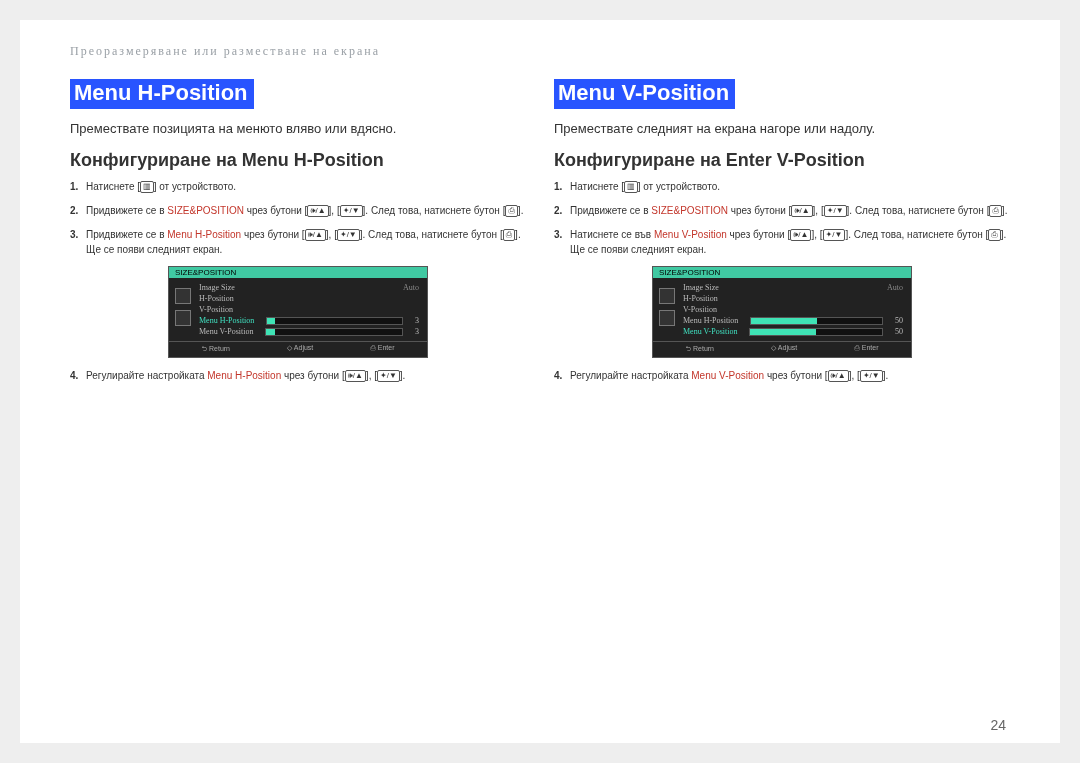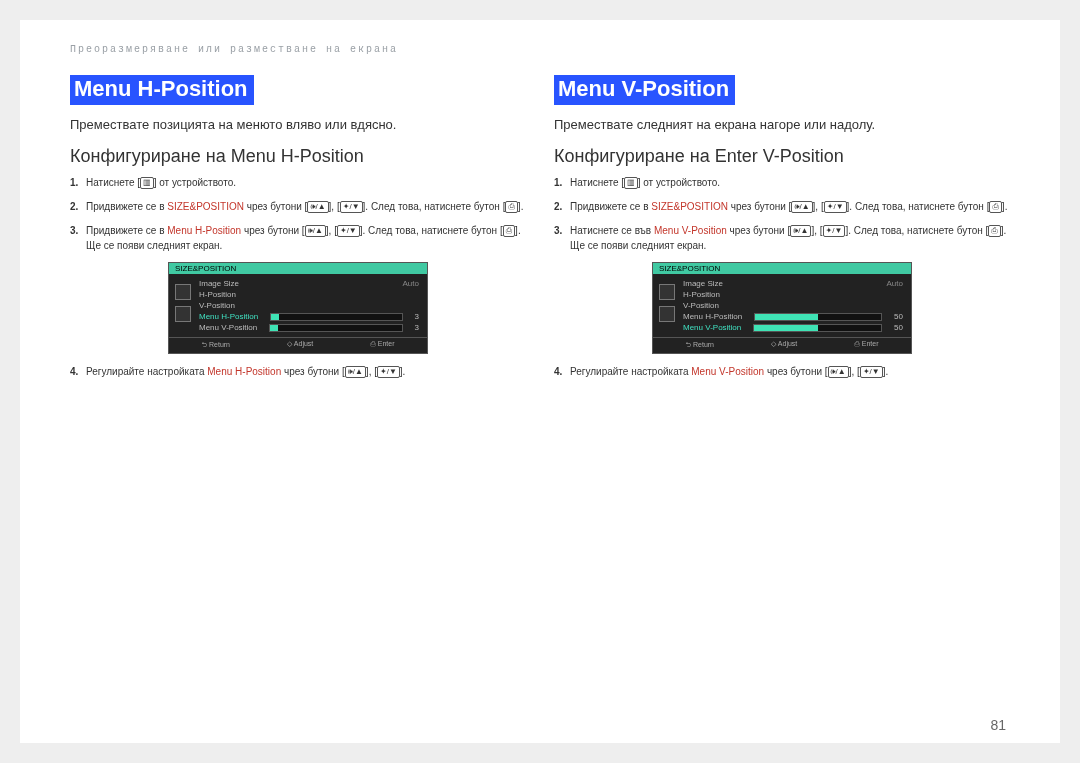--- a/index.html
+++ b/index.html
@@ -1,42 +1,42 @@
 <!DOCTYPE html>
 <html><head>
 <meta charset="utf-8">
 <style>
   html,body{margin:0;padding:0;background:#eee;}
   .page{
     width:1040px;height:723px;margin:20px;background:#fff;
     position:relative;box-sizing:border-box;padding:24px 50px 0 50px;
     font-family:Verdana,Geneva,sans-serif;color:#333;
   }
-  .crumb{font-size:10px;color:#9aa0a6;letter-spacing:2px;font-family:Liberation Mono, monospace;}
+  .crumb{font-size:12px;color:#9aa0a6;letter-spacing:2px;font-family:Liberation Serif, serif;}
   .cols{display:flex;gap:28px;margin-top:20px;}
   .col{flex:1 1 0;}
   h1.banner{display:inline-block;margin:0 0 6px 0;padding:1px 6px 3px 4px;
     background:#2854ff;color:#fff;font-weight:bold;font-size:22px;
     font-family:Verdana,Geneva,sans-serif;}
   p.lead{font-size:13px;margin:6px 0 14px 0;}
-  h2.sub{font-size:18px;font-weight:normal;margin:0 0 8px 0;}
+  h2.sub{font-size:18px;font-weight:bold;margin:0 0 8px 0;}
   ol.steps{list-style:none;margin:0;padding:0;font-size:10px;line-height:1.5;}
   ol.steps>li{display:flex;gap:4px;margin-bottom:9px;}
   ol.steps .num{font-weight:bold;min-width:12px;}
   .red{color:#c3362b;}
   .icn{display:inline-block;border:1px solid #555;border-radius:2px;
     font-size:8px;line-height:10px;padding:0 2px;vertical-align:middle;}
   .osd{width:260px;margin:0 auto 10px;background:#222;border:1px solid #555;
     font-size:8px;color:#bbb;box-sizing:border-box;}
   .osd-hd{background:#40c9a2;color:#000;padding:1px 6px;font-size:8px;}
   .osd-body{display:flex;}
   .osd-side{width:28px;display:flex;flex-direction:column;align-items:center;
     justify-content:flex-start;gap:6px;padding-top:10px;}
   .osd-sq{width:14px;height:14px;border:1px solid #777;background:#333;}
-  .osd-list{flex:1;padding:4px 6px 4px 0;}
+  .osd-list{flex:1;padding:4px 6px 4px 0;font-family:Liberation Serif, serif;}
   .osd-row{display:flex;align-items:center;justify-content:space-between;
     padding:1px 2px;gap:6px;}
   .osd-row.sel .lbl{color:#40e0c0;}
   .osd-bar{flex:1;height:6px;border:1px solid #555;margin:0 6px;position:relative;
     background:#111;}
   .osd-bar .fill{position:absolute;left:0;top:0;bottom:0;background:#3fe3b5;}
   .osd-ft{border-top:1px solid #555;display:flex;justify-content:space-around;
     padding:2px 4px;font-size:7px;color:#aaa;}
   .pagenum{position:absolute;right:54px;bottom:10px;font-size:14px;color:#666;}
 </style>
@@ -200,14 +200,14 @@
           <span class="num">4.</span>
           <span>
             <span>Регулирайте настройката </span><span class="red">Menu V-Position</span><span> чрез бутони </span>[<span class="icn">🕪/▲</span>], [<span class="icn">✦/▼</span>].
           </span>
         </li>
       </ol>
     </div>
 
   </div>
 
-  <div class="pagenum">81</div>
+  <div class="pagenum">24</div>
 </div>
 
 </body></html>

